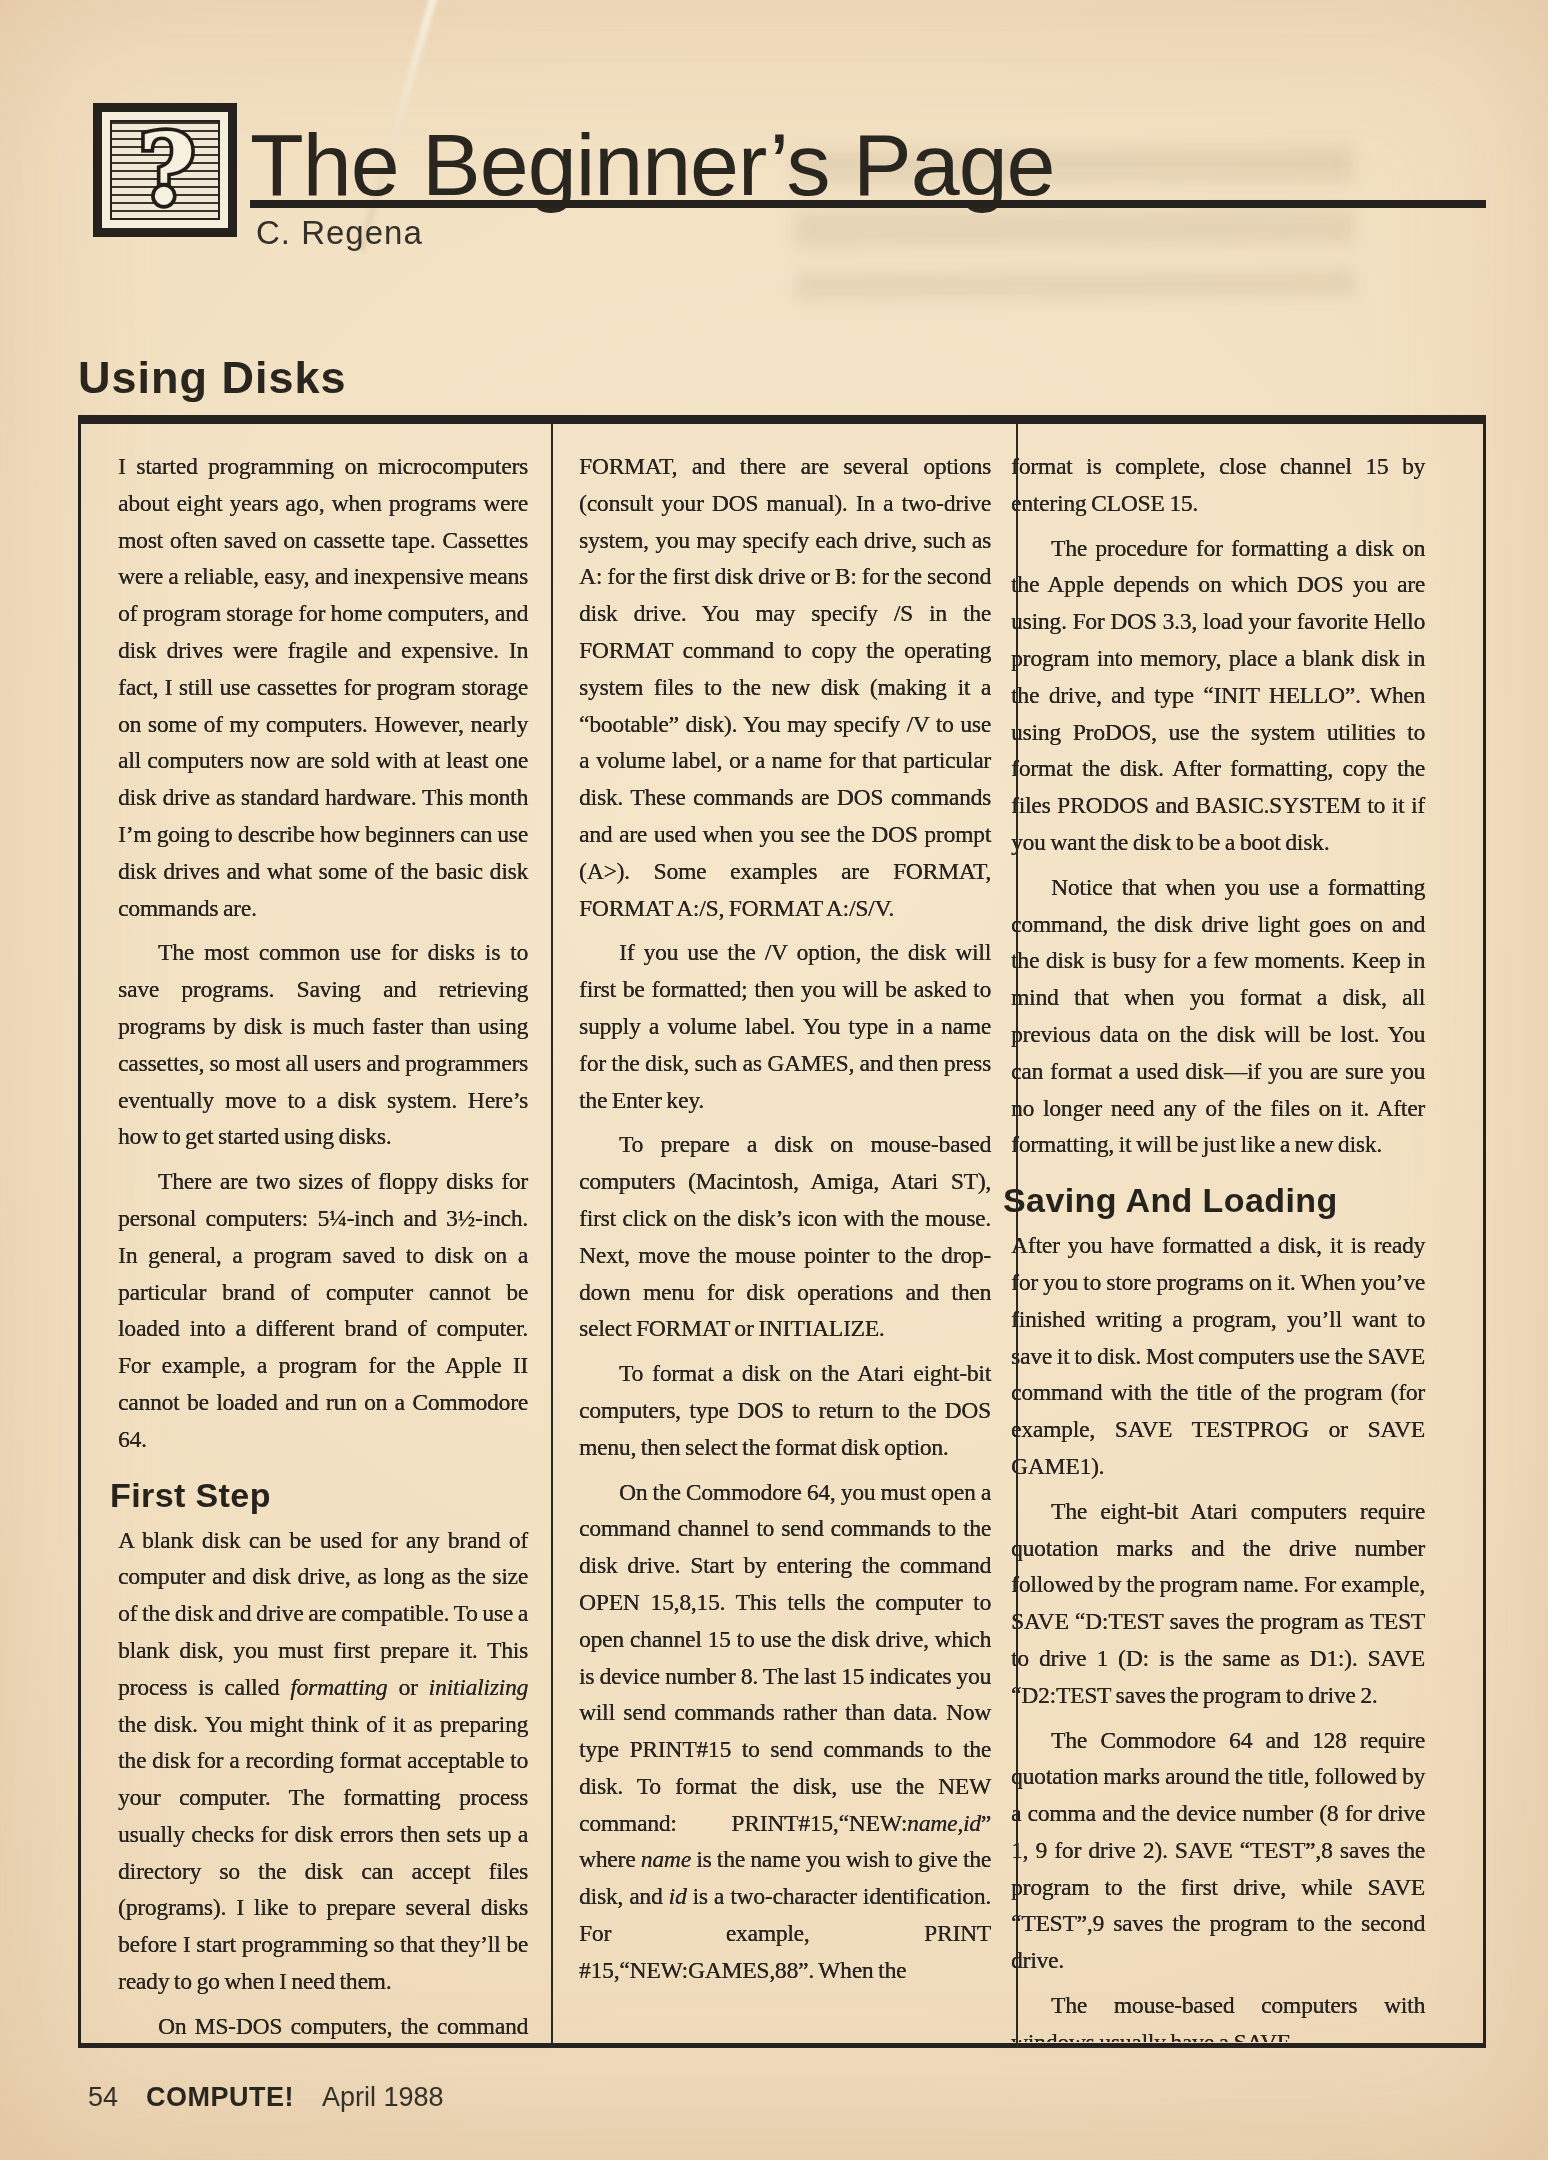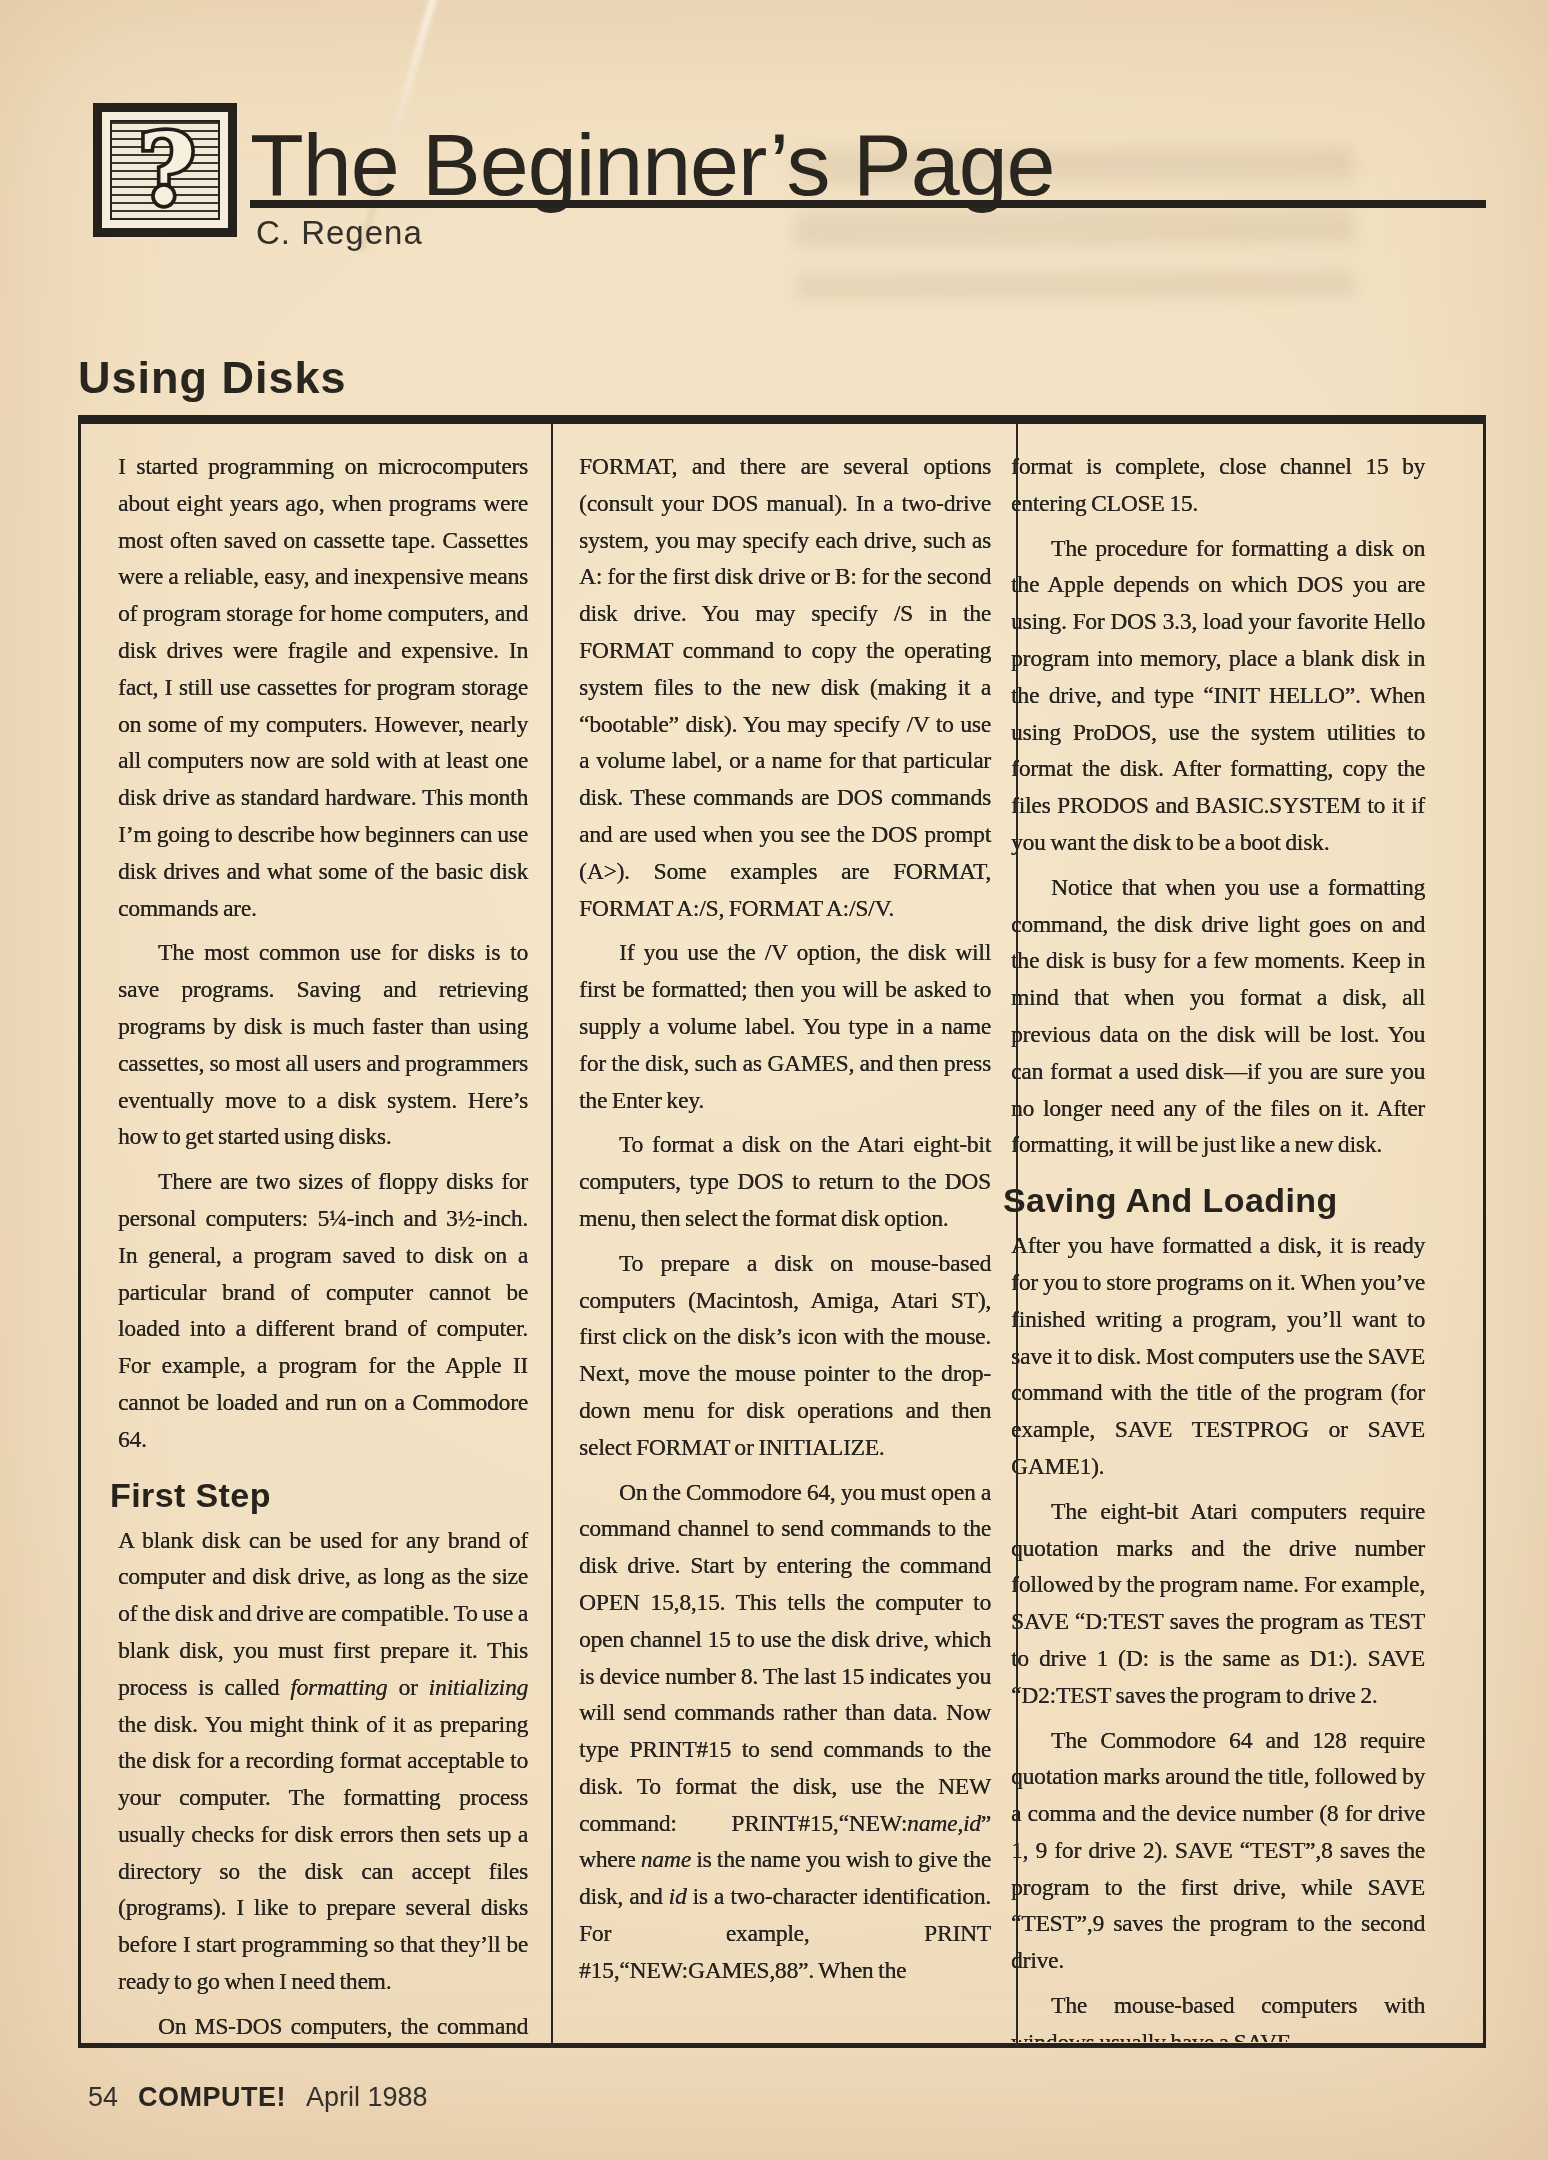--- a/index.html
+++ b/index.html
@@ -77,21 +77,21 @@
   .para em{ font-style:italic; }
   .subhead{
     margin:18px 0 6px 0;
     font-family:"Liberation Sans", sans-serif; font-weight:bold;
     font-size:34px; line-height:38px; letter-spacing:0.4px; color:#26221c;
     text-align:left;
   }
   
   .footer{
     position:absolute; left:88px; top:2082px;
-    display:flex; align-items:flex-end; gap:20px;
+    display:flex; align-items:flex-end; gap:28px;
     font-family:"Liberation Sans", sans-serif; font-size:27px; color:#34302a;
   }
   .footer .mag{ font-weight:bold; letter-spacing:0.5px; color:#29251f; }
 </style>
 </head>
 <body>
 
 <div class="page">
 
   <div class="bleed"></div>
@@ -120,22 +120,22 @@
     <p class="para indent"><span>The most common use for disks is to save programs. Saving and retrieving programs by disk is much faster than using cassettes, so most all users and programmers eventually move to a disk system. Here’s how to get started using disks.</span></p>
     <p class="para indent"><span>There are two sizes of floppy disks for personal computers: 5¼-inch and 3½-inch. In general, a program saved to disk on a particular brand of computer cannot be loaded into a different brand of computer. For example, a program for the Apple II cannot be loaded and run on a Commodore 64.</span></p>
     <h3 class="subhead">First Step</h3>
     <p class="para"><span>A blank disk can be used for any brand of computer and disk drive, as long as the size of the disk and drive are compatible. To use a blank disk, you must first prepare it. This process is called </span><em>formatting</em><span> or </span><em>initializing</em><span> the disk. You might think of it as preparing the disk for a recording format acceptable to your computer. The formatting process usually checks for disk errors then sets up a directory so the disk can accept files (programs). I like to prepare several disks before I start programming so that they’ll be ready to go when I need them.</span></p>
     <p class="para indent"><span>On MS-DOS computers, the command to initialize a into is</span></p>
   </div>
 
   <div class="col c2">
     <p class="para"><span>FORMAT, and there are several options (consult your DOS manual). In a two-drive system, you may specify each drive, such as A: for the first disk drive or B: for the second disk drive. You may specify /S in the FORMAT command to copy the operating system files to the new disk (making it a “bootable” disk). You may specify /V to use a volume label, or a name for that particular disk. These commands are DOS commands and are used when you see the DOS prompt (A&gt;). Some examples are FORMAT, FORMAT A:/S, FORMAT A:/S/V.</span></p>
     <p class="para indent"><span>If you use the /V option, the disk will first be formatted; then you will be asked to supply a volume label. You type in a name for the disk, such as GAMES, and then press the Enter key.</span></p>
+    <p class="para indent"><span>To prepare a disk on mouse-based computers (Macintosh, Amiga, Atari ST), first click on the disk’s icon with the mouse. Next, move the mouse pointer to the drop-down menu for disk operations and then select FORMAT or INITIALIZE.</span></p>
     <p class="para indent"><span>To format a disk on the Atari eight-bit computers, type DOS to return to the DOS menu, then select the format disk option.</span></p>
-    <p class="para indent"><span>To prepare a disk on mouse-based computers (Macintosh, Amiga, Atari ST), first click on the disk’s icon with the mouse. Next, move the mouse pointer to the drop-down menu for disk operations and then select FORMAT or INITIALIZE.</span></p>
     <p class="para indent"><span>On the Commodore 64, you must open a command channel to send commands to the disk drive. Start by entering the command OPEN 15,8,15. This tells the computer to open channel 15 to use the disk drive, which is device number 8. The last 15 indicates you will send commands rather than data. Now type PRINT#15 to send commands to the disk. To format the disk, use the NEW command: PRINT#15,“NEW:</span><em>name,id</em><span>” where </span><em>name</em><span> is the name you wish to give the disk, and </span><em>id</em><span> is a two-character identification. For example, PRINT #15,“NEW:GAMES,88”. When the</span></p>
   </div>
 
   <div class="col c3">
     <p class="para"><span>format is complete, close channel 15 by entering CLOSE 15.</span></p>
     <p class="para indent"><span>The procedure for formatting a disk on the Apple depends on which DOS you are using. For DOS 3.3, load your favorite Hello program into memory, place a blank disk in the drive, and type “INIT HELLO”. When using ProDOS, use the system utilities to format the disk. After formatting, copy the files PRODOS and BASIC.SYSTEM to it if you want the disk to be a boot disk.</span></p>
     <p class="para indent"><span>Notice that when you use a formatting command, the disk drive light goes on and the disk is busy for a few moments. Keep in mind that when you format a disk, all previous data on the disk will be lost. You can format a used disk—if you are sure you no longer need any of the files on it. After formatting, it will be just like a new disk.</span></p>
     <h3 class="subhead">Saving And Loading</h3>
     <p class="para"><span>After you have formatted a disk, it is ready for you to store programs on it. When you’ve finished writing a program, you’ll want to save it to disk. Most computers use the SAVE command with the title of the program (for example, SAVE TESTPROG or SAVE GAME1).</span></p>
     <p class="para indent"><span>The eight-bit Atari computers require quotation marks and the drive number followed by the program name. For example, SAVE “D:TEST saves the program as TEST to drive 1 (D: is the same as D1:). SAVE “D2:TEST saves the program to drive 2.</span></p>

